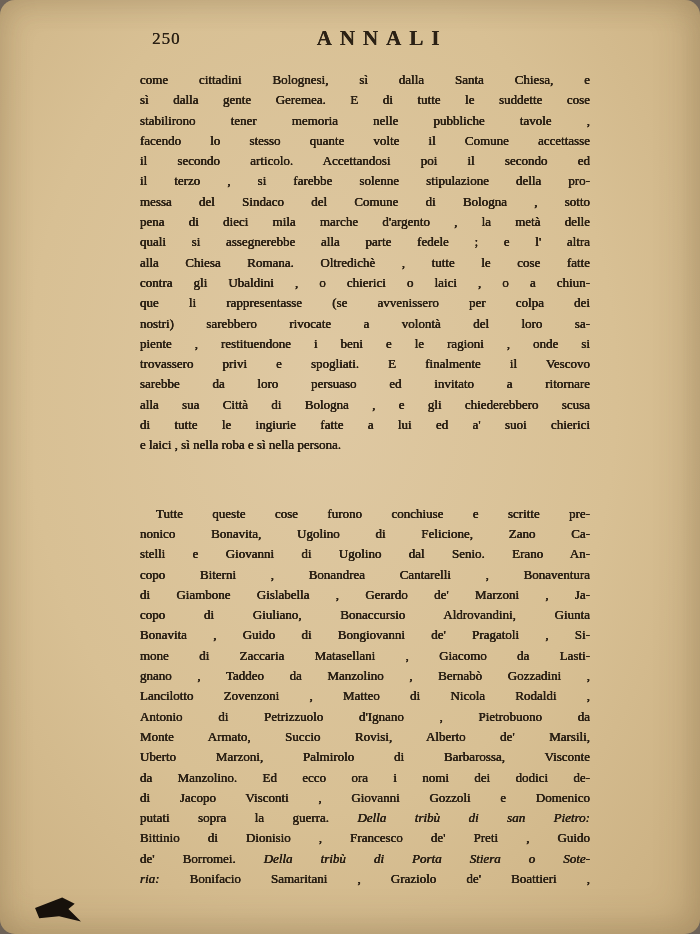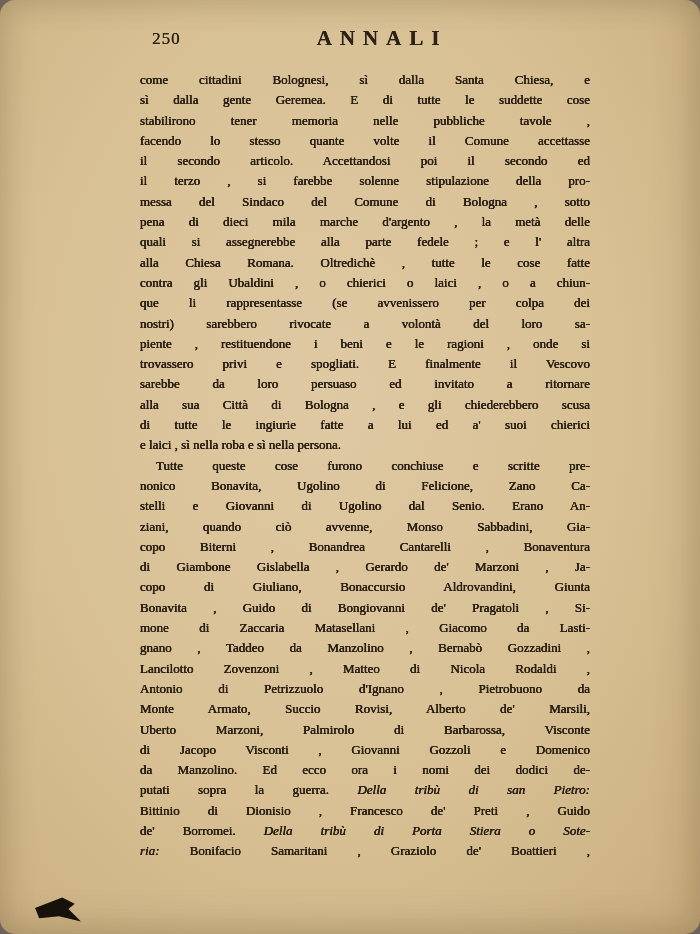--- a/index.html
+++ b/index.html
@@ -42,21 +42,21 @@
     font-size: 13px;
   }
   .line {
     height: 20.3px; line-height: 20.3px;
     overflow: hidden;
     text-align: justify;
     text-align-last: justify;
     text-shadow: 0.2px 0 0 currentColor, -0.15px 0 0 currentColor;
   }
   .line.para-end { text-align-last: left; }
-  .line.indent { text-indent: 16px; }
+  .line.indent { text-indent: 16px; margin-top: 48px; }
   .line i { font-style: italic; }
   .ink-blot {
     position: absolute; left: 34px; top: 896px;
     width: 48px; height: 28px;
   }
   .ink-blot path { fill: var(--blot, #17110b); }
 </style>
 </head>
 <body>
 
@@ -83,33 +83,32 @@
       <div class="line"><span>nostri) sarebbero rivocate a volontà del loro sa-</span></div>
       <div class="line"><span>piente , restituendone i beni e le ragioni , onde si</span></div>
       <div class="line"><span>trovassero privi e spogliati. E finalmente il Vescovo</span></div>
       <div class="line"><span>sarebbe da loro persuaso ed invitato a ritornare</span></div>
       <div class="line"><span>alla sua Città di Bologna , e gli chiederebbero scusa</span></div>
       <div class="line"><span>di tutte le ingiurie fatte a lui ed a' suoi chierici</span></div>
       <div class="line para-end"><span>e laici , sì nella roba e sì nella persona.</span></div>
       <div class="line indent"><span>Tutte queste cose furono conchiuse e scritte pre-</span></div>
       <div class="line"><span>nonico Bonavita, Ugolino di Felicione, Zano Ca-</span></div>
       <div class="line"><span>stelli e Giovanni di Ugolino dal Senio. Erano An-</span></div>
-      <div class="line"><span>ziani, quando ciò avvenne, Monso Sabbadini, Gia-</span></div>
       <div class="line"><span>copo Biterni , Bonandrea Cantarelli , Bonaventura</span></div>
       <div class="line"><span>di Giambone Gislabella , Gerardo de' Marzoni , Ja-</span></div>
       <div class="line"><span>copo di Giuliano, Bonaccursio Aldrovandini, Giunta</span></div>
       <div class="line"><span>Bonavita , Guido di Bongiovanni de' Pragatoli , Si-</span></div>
       <div class="line"><span>mone di Zaccaria Matasellani , Giacomo da Lasti-</span></div>
       <div class="line"><span>gnano , Taddeo da Manzolino , Bernabò Gozzadini ,</span></div>
       <div class="line"><span>Lancilotto Zovenzoni , Matteo di Nicola Rodaldi ,</span></div>
       <div class="line"><span>Antonio di Petrizzuolo d'Ignano , Pietrobuono da</span></div>
       <div class="line"><span>Monte Armato, Succio Rovisi, Alberto de' Marsili,</span></div>
       <div class="line"><span>Uberto Marzoni, Palmirolo di Barbarossa, Visconte</span></div>
+      <div class="line"><span>da Manzolino. Ed ecco ora i nomi dei dodici de-</span></div>
       <div class="line"><span>di Jacopo Visconti , Giovanni Gozzoli e Domenico</span></div>
-      <div class="line"><span>da Manzolino. Ed ecco ora i nomi dei dodici de-</span></div>
       <div class="line"><span>putati sopra la guerra. </span><i>Della tribù di san Pietro:</i></div>
       <div class="line"><span>Bittinio di Dionisio , Francesco de' Preti , Guido</span></div>
       <div class="line"><span>de' Borromei. </span><i>Della tribù di Porta Stiera o Sote-</i></div>
       <div class="line"><i>ria: </i><span>Bonifacio Samaritani , Graziolo de' Boattieri ,</span></div>
     </main>
 
   <svg class="ink-blot" viewBox="0 0 46 26" aria-hidden="true">
     <path d="M1 11 L27 1 L39 7 L33 12 L45 24 L24 19 L5 21 Z"></path>
   </svg>
 

